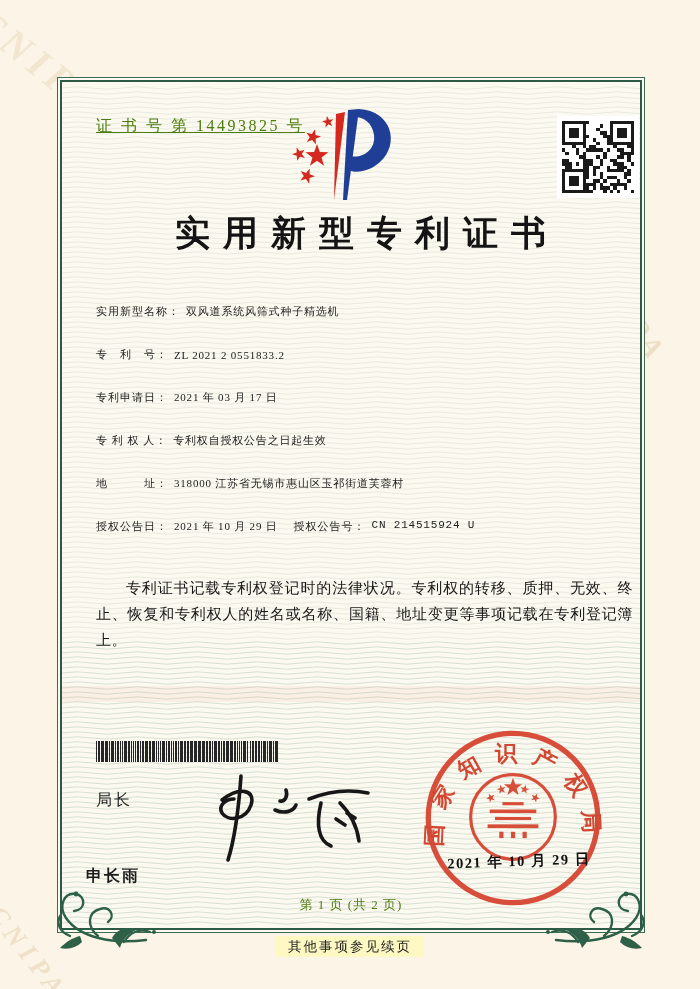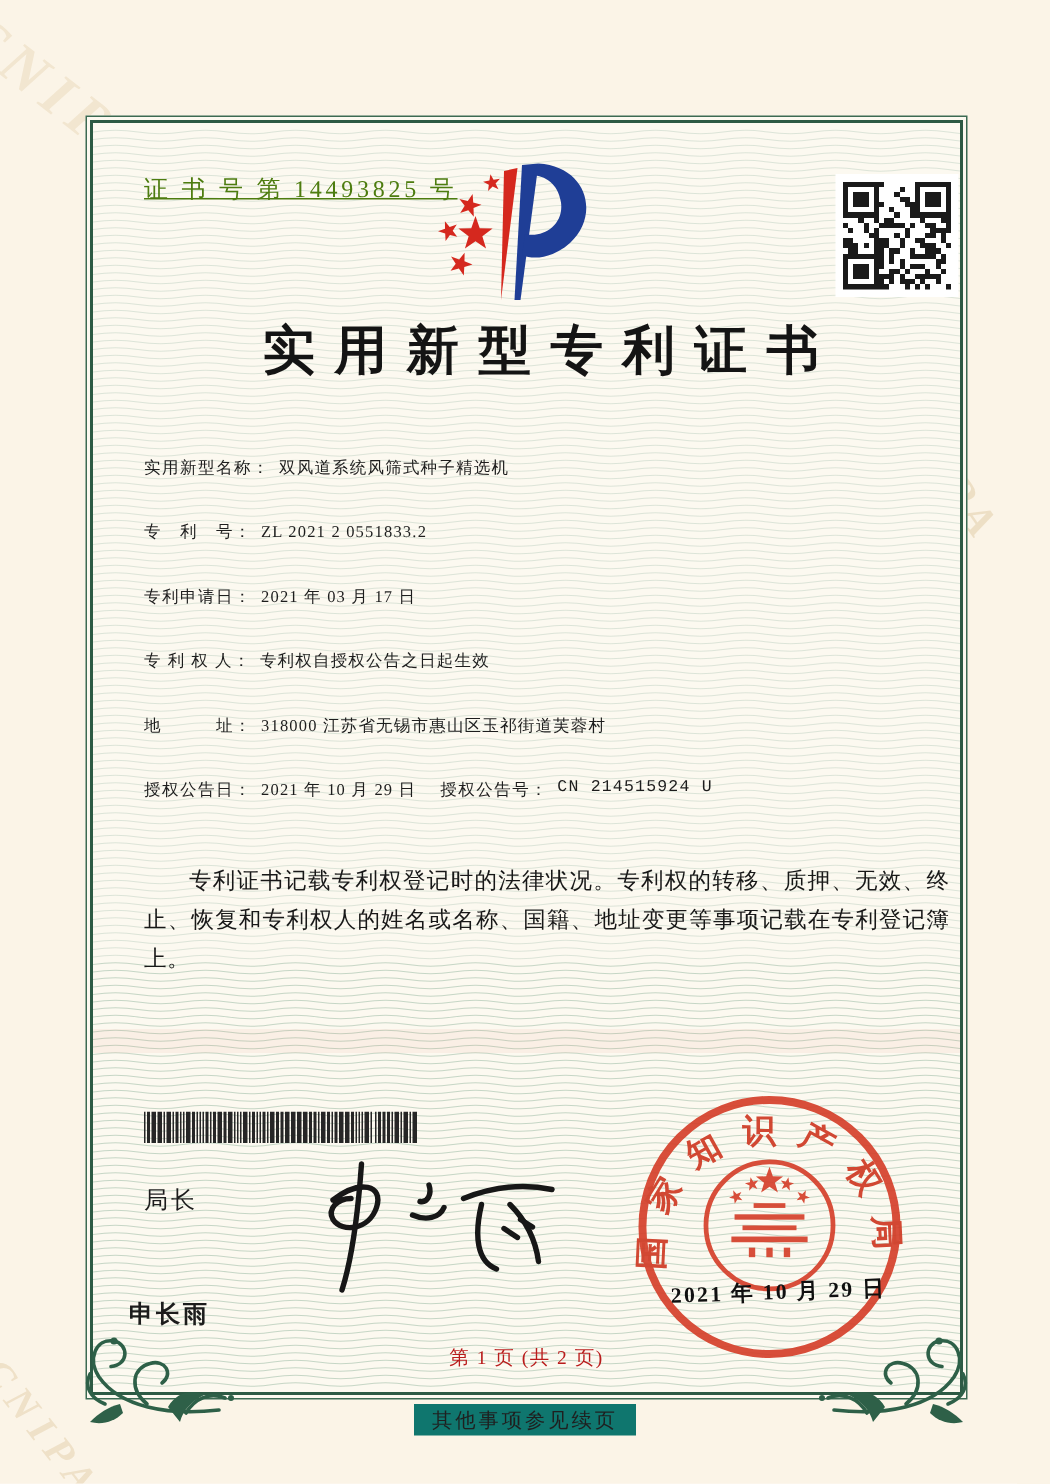--- a/index.html
+++ b/index.html
@@ -71,26 +71,26 @@
   .signature{position:absolute;left:130px;top:690px;width:195px;height:98px;}
   
   .seal{position:absolute;left:365px;top:650px;width:180px;height:180px;opacity:0.92;}
   .seal-date{
     position:absolute;left:372px;top:774px;width:178px;text-align:center;
     font-size:14.5px;color:#101010;letter-spacing:1.5px;transform:rotate(-2deg);
     font-weight:bold;
   }
   
   .page-info{position:absolute;left:0;top:818px;width:100%;text-align:center;
-    font-size:13px;color:#b91c1c;letter-spacing:1px;}
+    font-size:13px;color:#4d7c0f;letter-spacing:1px;}
   .continuation{
     position:absolute;left:0;top:938px;width:100%;text-align:center;font-size:13.5px;
     color:#1f1f1f;letter-spacing:2px;
   }
-  .continuation span{background:#0f766e;padding:3px 12px;}
+  .continuation span{background:#fef9c3;padding:3px 12px;}
   .flourish{position:absolute;width:112px;height:86px;}
   .flourish.fl-left{left:-12px;bottom:-38px;}
   .flourish.fl-right{right:-12px;bottom:-38px;transform:scaleX(-1);}
 </style>
 </head>
 <body>
 
 <div class="page">
 
   <div class="wm wm1">CNIPA</div>

